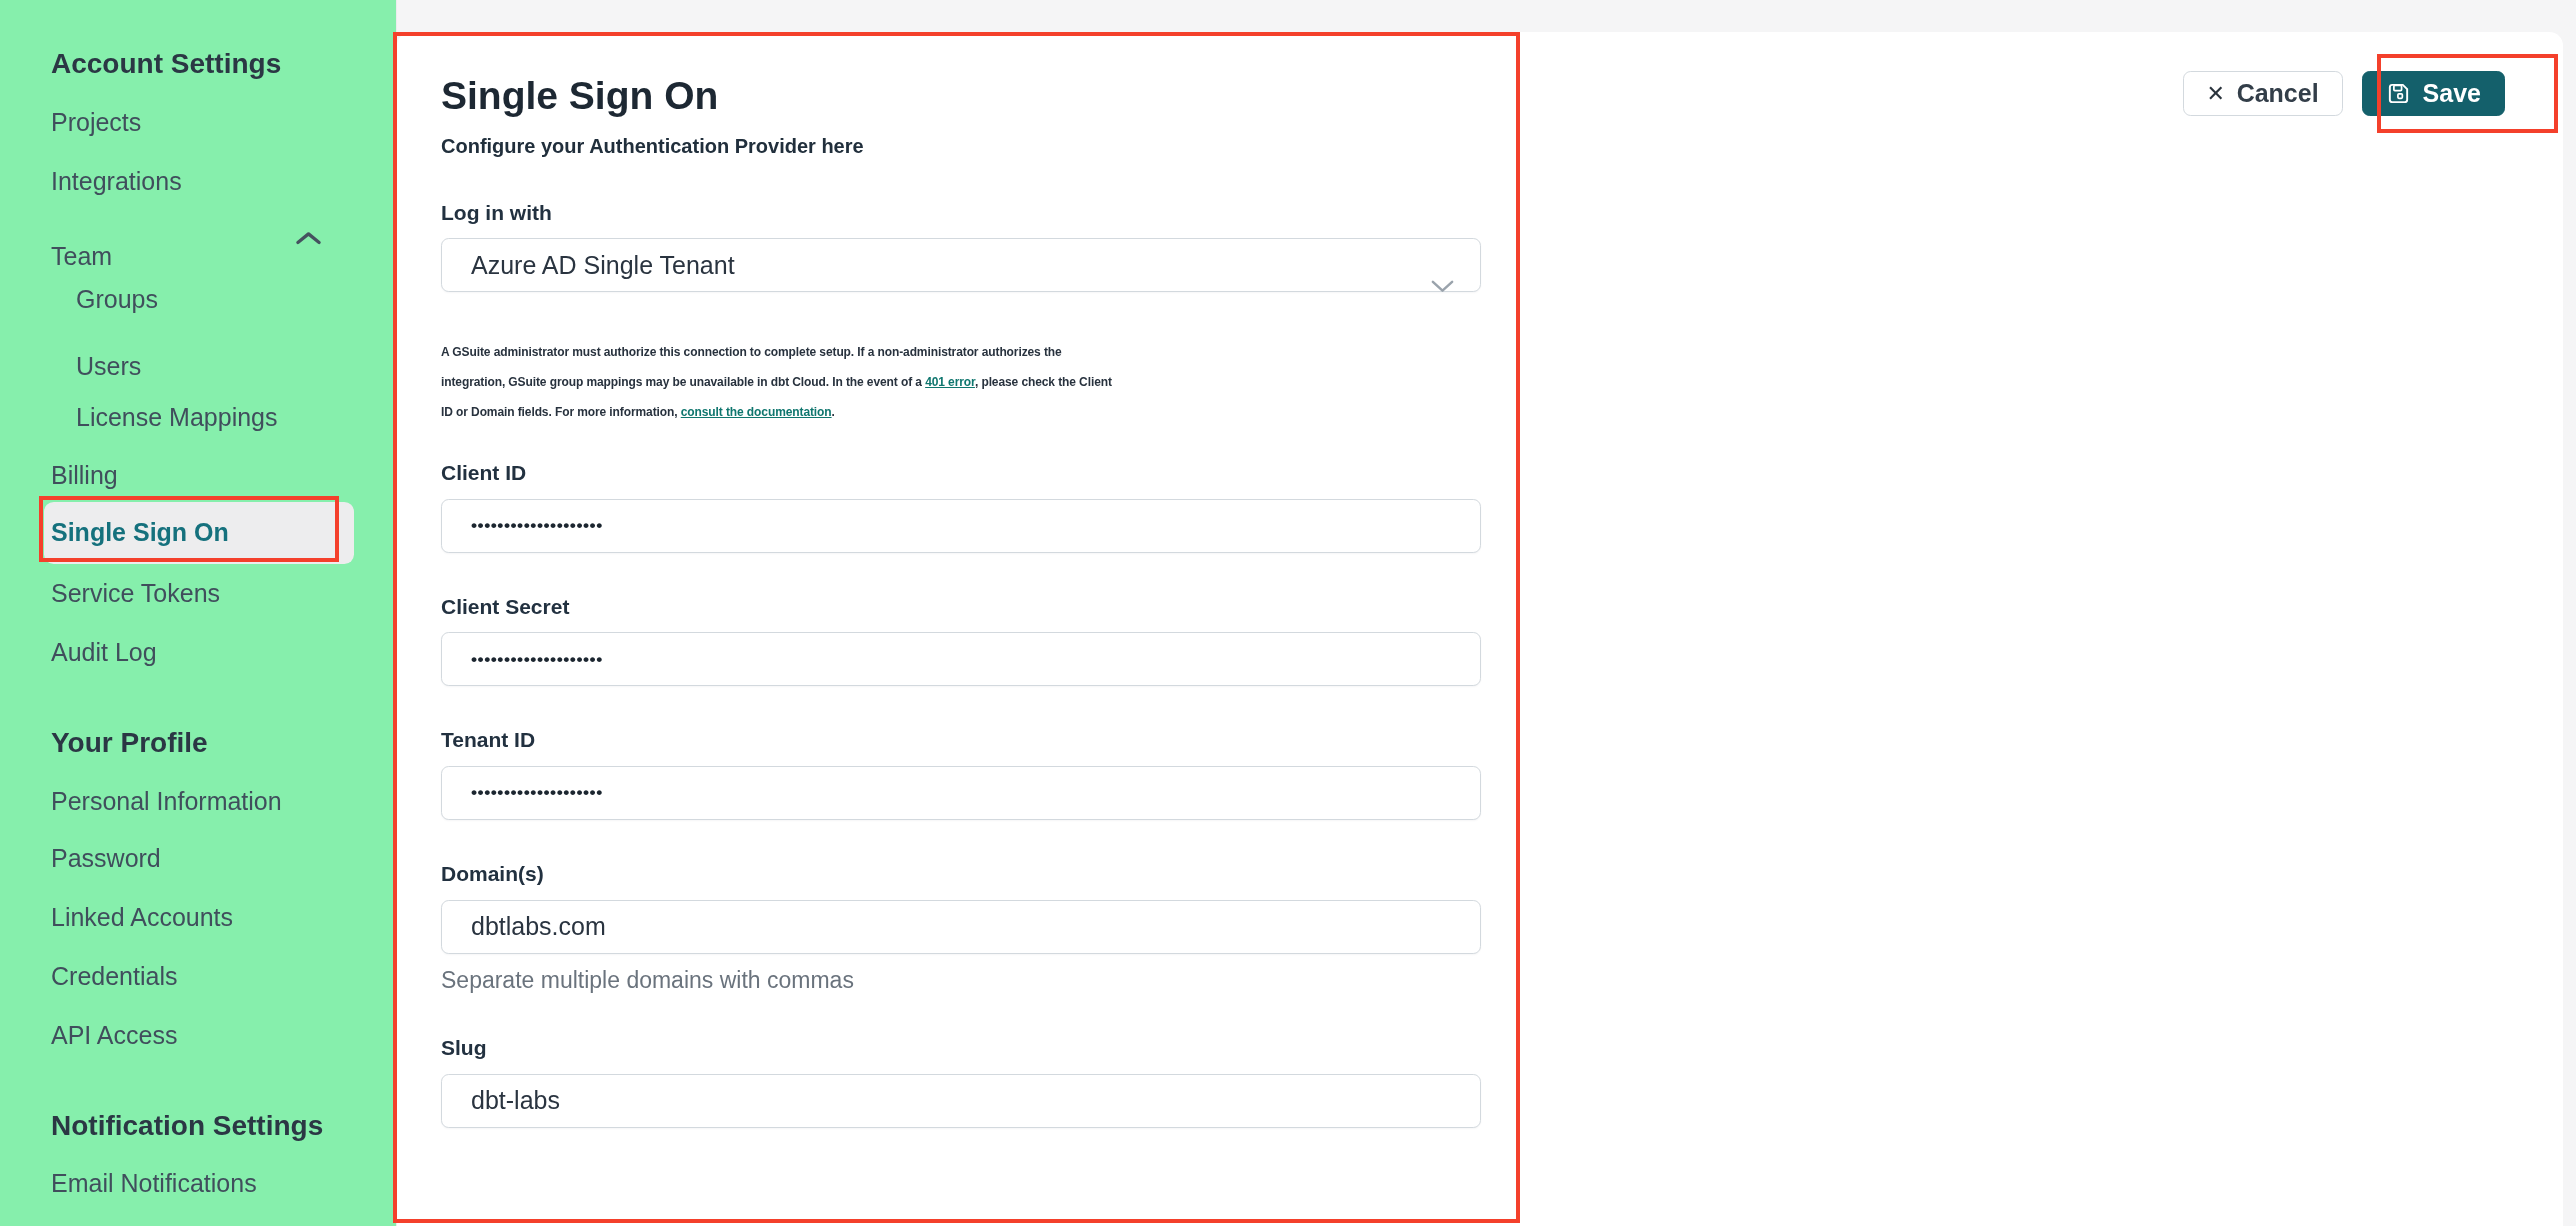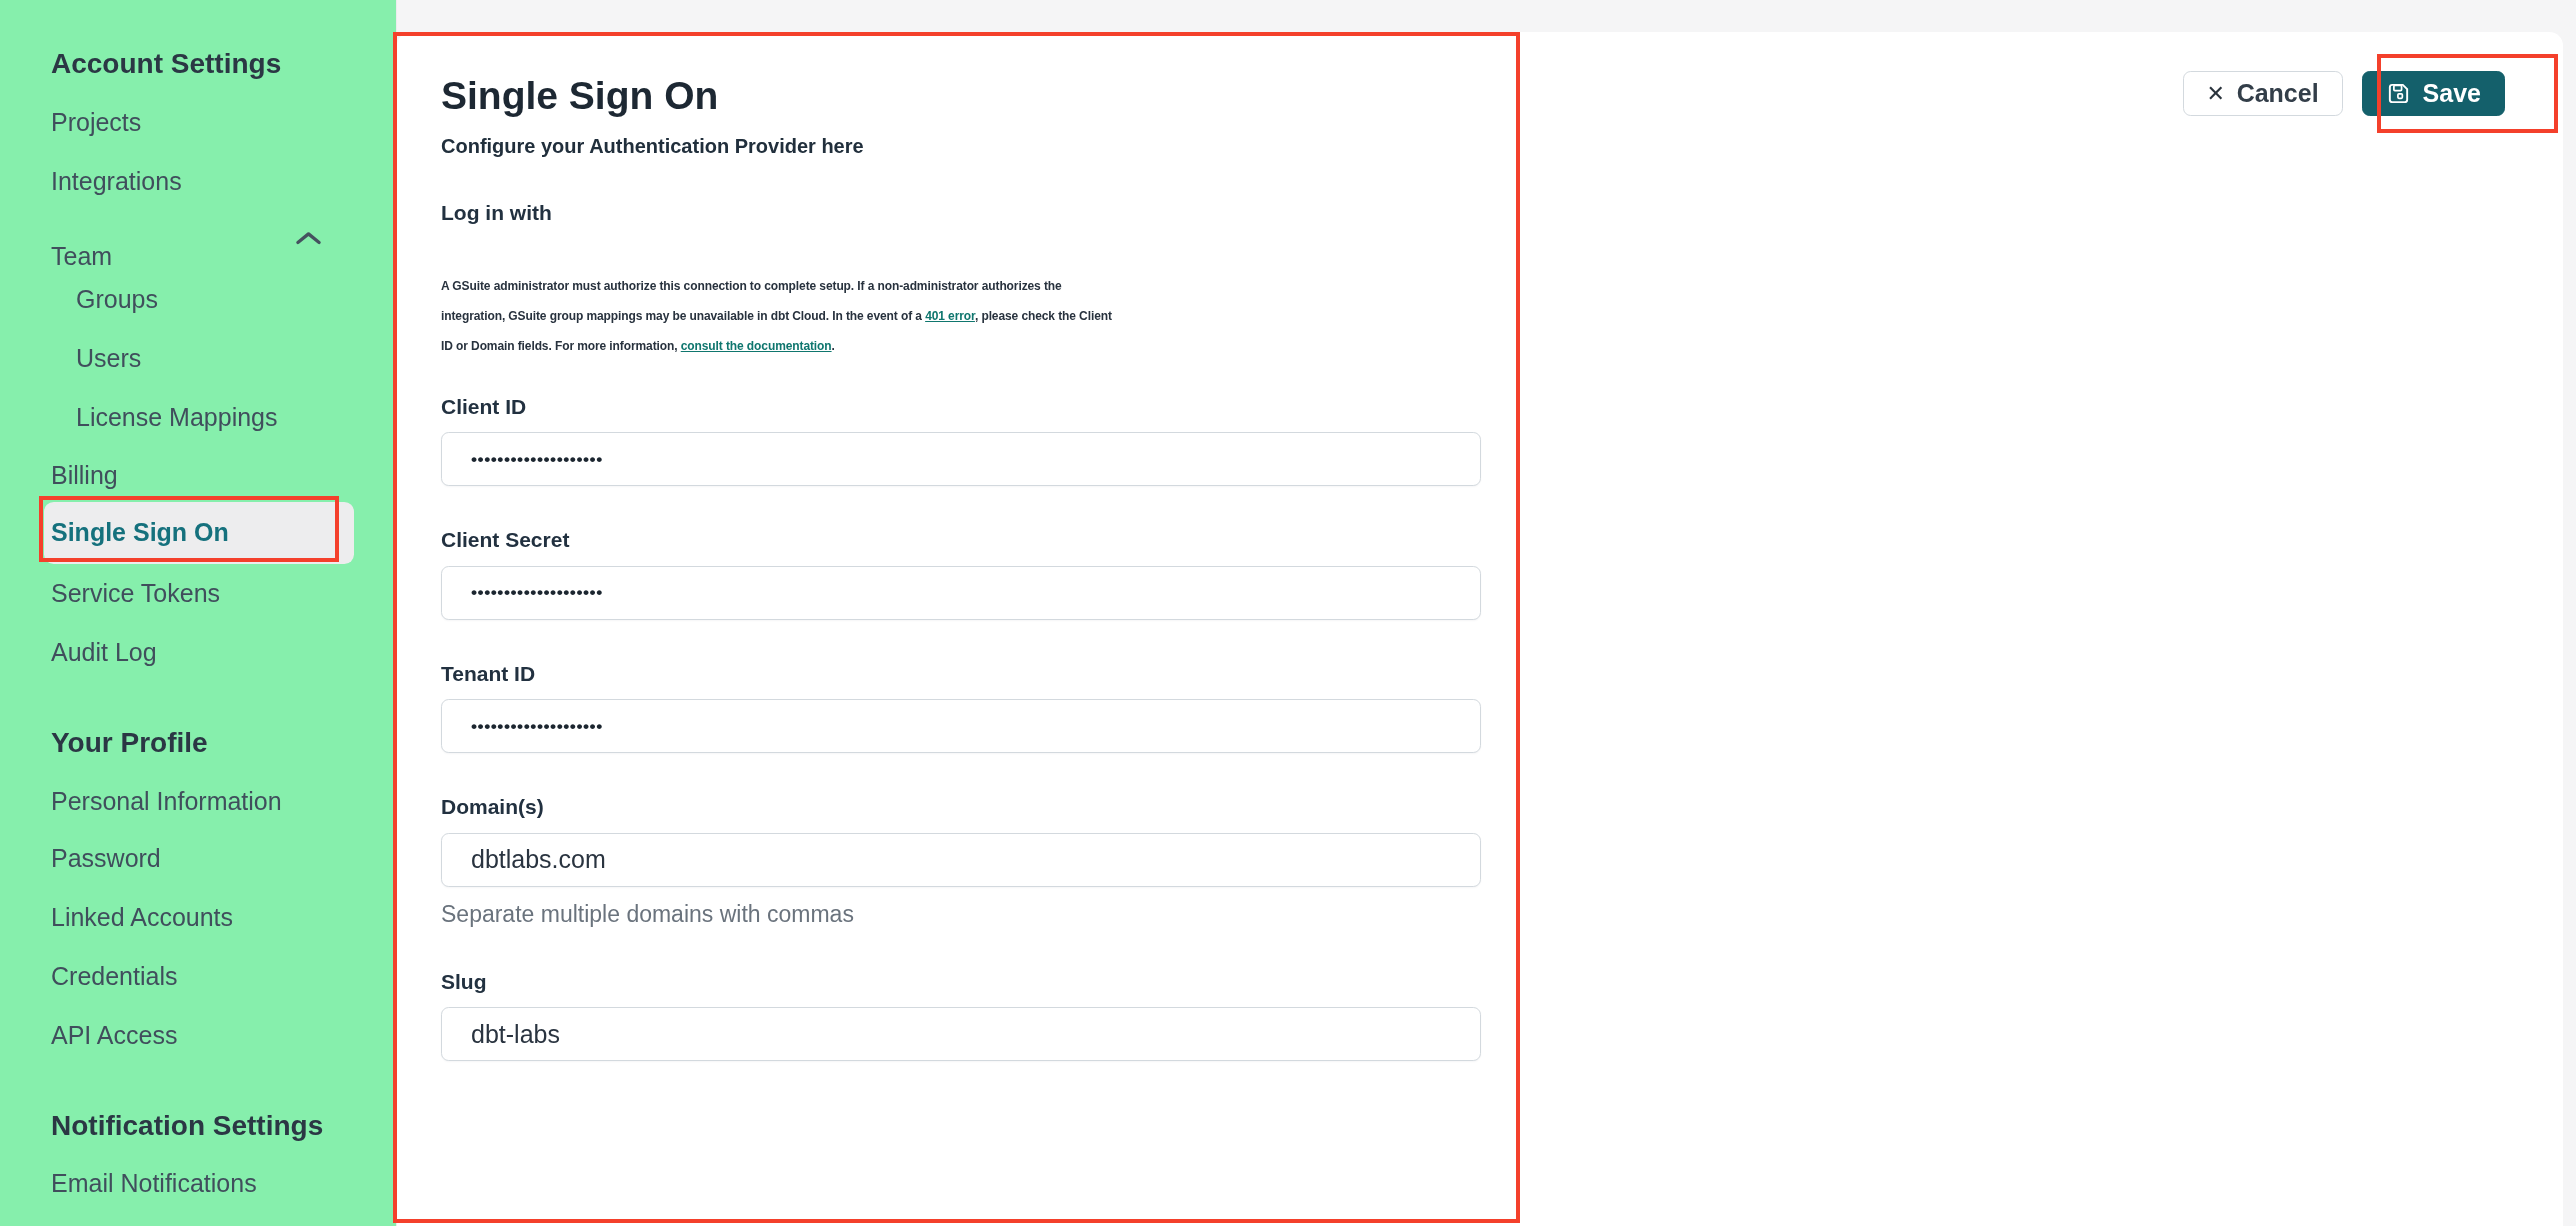--- a/index.html
+++ b/index.html
@@ -75,21 +75,21 @@
   <div class="nav-row nav-heading" style="top:47px">Account Settings</div>
   <div class="nav-row nav-item" style="top:106px">Projects</div>
   <div class="nav-row nav-item" style="top:165px">Integrations</div>
   <div class="nav-row nav-item" style="top:240px">Team</div>
   <span class="team-chevron">
     <svg width="27" height="17.4" viewBox="0 0 28 18">
         <polyline points="3,13 14,4 25,13" fill="none" stroke="#45525f" stroke-width="3.4" stroke-linecap="round" stroke-linejoin="round"></polyline>
       </svg>
   </span>
   <div class="nav-row nav-item nav-sub" style="top:283px">Groups</div>
-  <div class="nav-row nav-item nav-sub" style="top:342px">Users</div>
+  <div class="nav-row nav-item nav-sub" style="top:350px">Users</div>
   <div class="nav-row nav-item nav-sub" style="top:401px">License Mappings</div>
   <div class="nav-row nav-item" style="top:459px">Billing</div>
   <div class="nav-row nav-item nav-active" style="top:516px">Single Sign On</div>
   <div class="nav-row nav-item" style="top:577px">Service Tokens</div>
   <div class="nav-row nav-item" style="top:636px">Audit Log</div>
 
   <div class="nav-row nav-heading" style="top:726px">Your Profile</div>
   <div class="nav-row nav-item" style="top:785px">Personal Information</div>
   <div class="nav-row nav-item" style="top:842px">Password</div>
   <div class="nav-row nav-item" style="top:901px">Linked Accounts</div>
@@ -117,20 +117,28 @@
       </span>
       <span>Save</span>
     </button>
   </div>
 
   <div class="content">
     <h1 class="page-title">Single Sign On</h1>
     <div class="page-sub">Configure your Authentication Provider here</div>
 
     <div class="field-label lbl-login">Log in with</div>
+    <div class="field select-field">
+      <span>Azure AD Single Tenant</span>
+      <span class="chev">
+        <svg width="25" height="15.5" viewBox="0 0 26 16">
+            <polyline points="3,3 13,12 23,3" fill="none" stroke="#9aa3ac" stroke-width="2.6" stroke-linecap="round" stroke-linejoin="round"></polyline>
+          </svg>
+      </span>
+    </div>
 
     <p class="notice">
       <span class="pline"><span>A GSuite administrator must authorize this connection to complete setup. If a non-administrator authorizes the</span></span>
       <span class="pline"><span>integration, GSuite group mappings may be unavailable in dbt Cloud. In the event of a </span><a class="tlink">401 error</a><span>, please check the Client</span></span>
       <span class="pline"><span>ID or Domain fields. For more information, </span><a class="tlink">consult the documentation</a><span>.</span></span>
     </p>
 
     <div class="field-label lbl-cid">Client ID</div>
     <input class="field masked" type="text" value="••••••••••••••••••••" style="">
 

